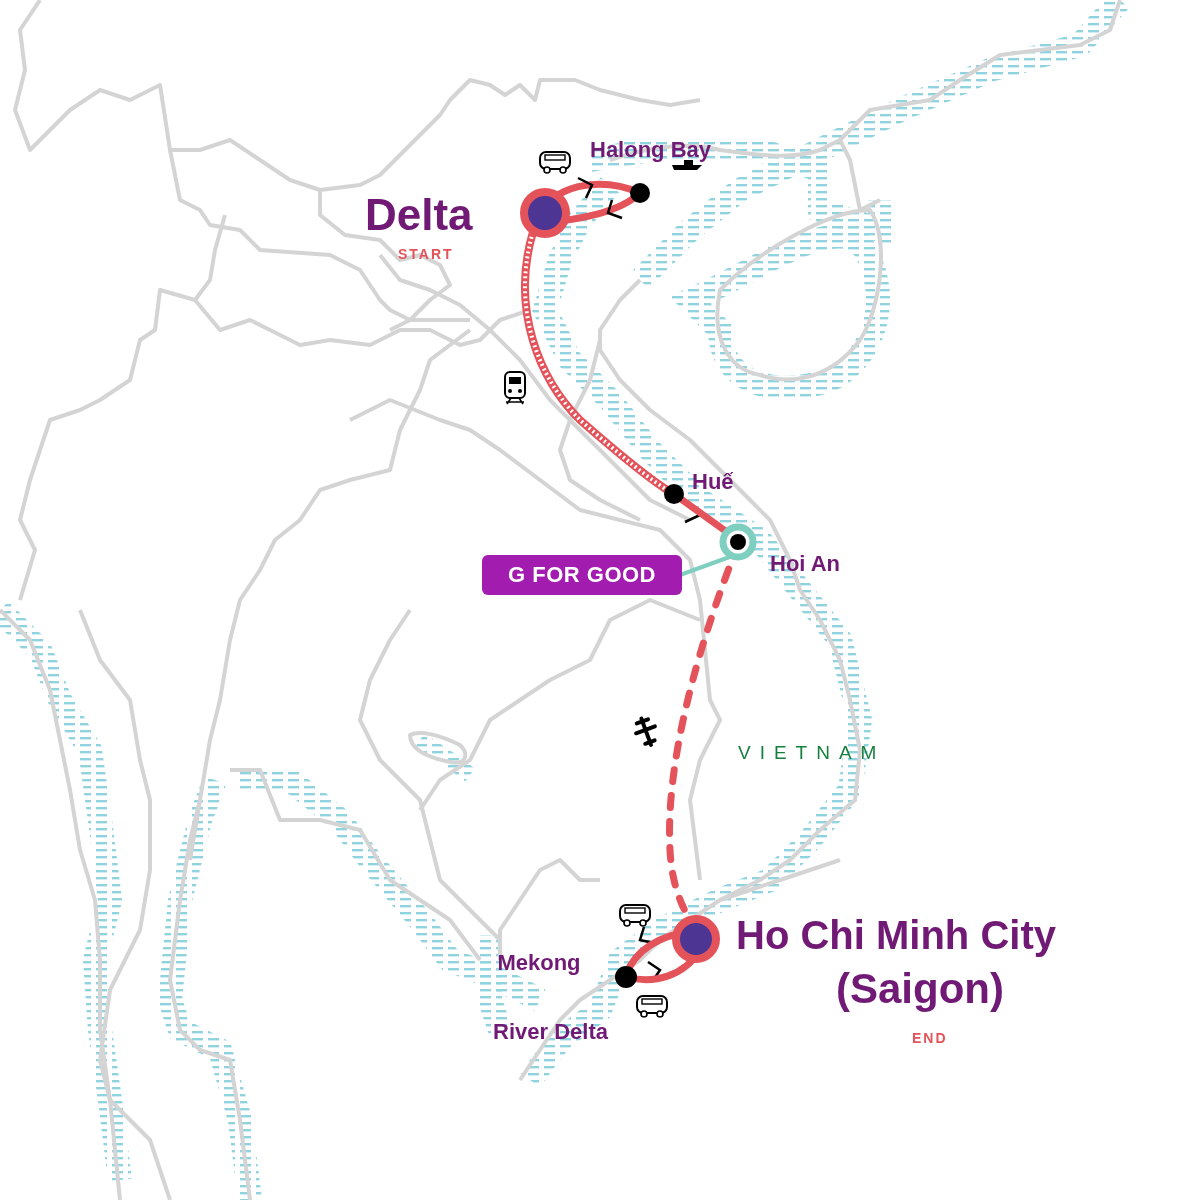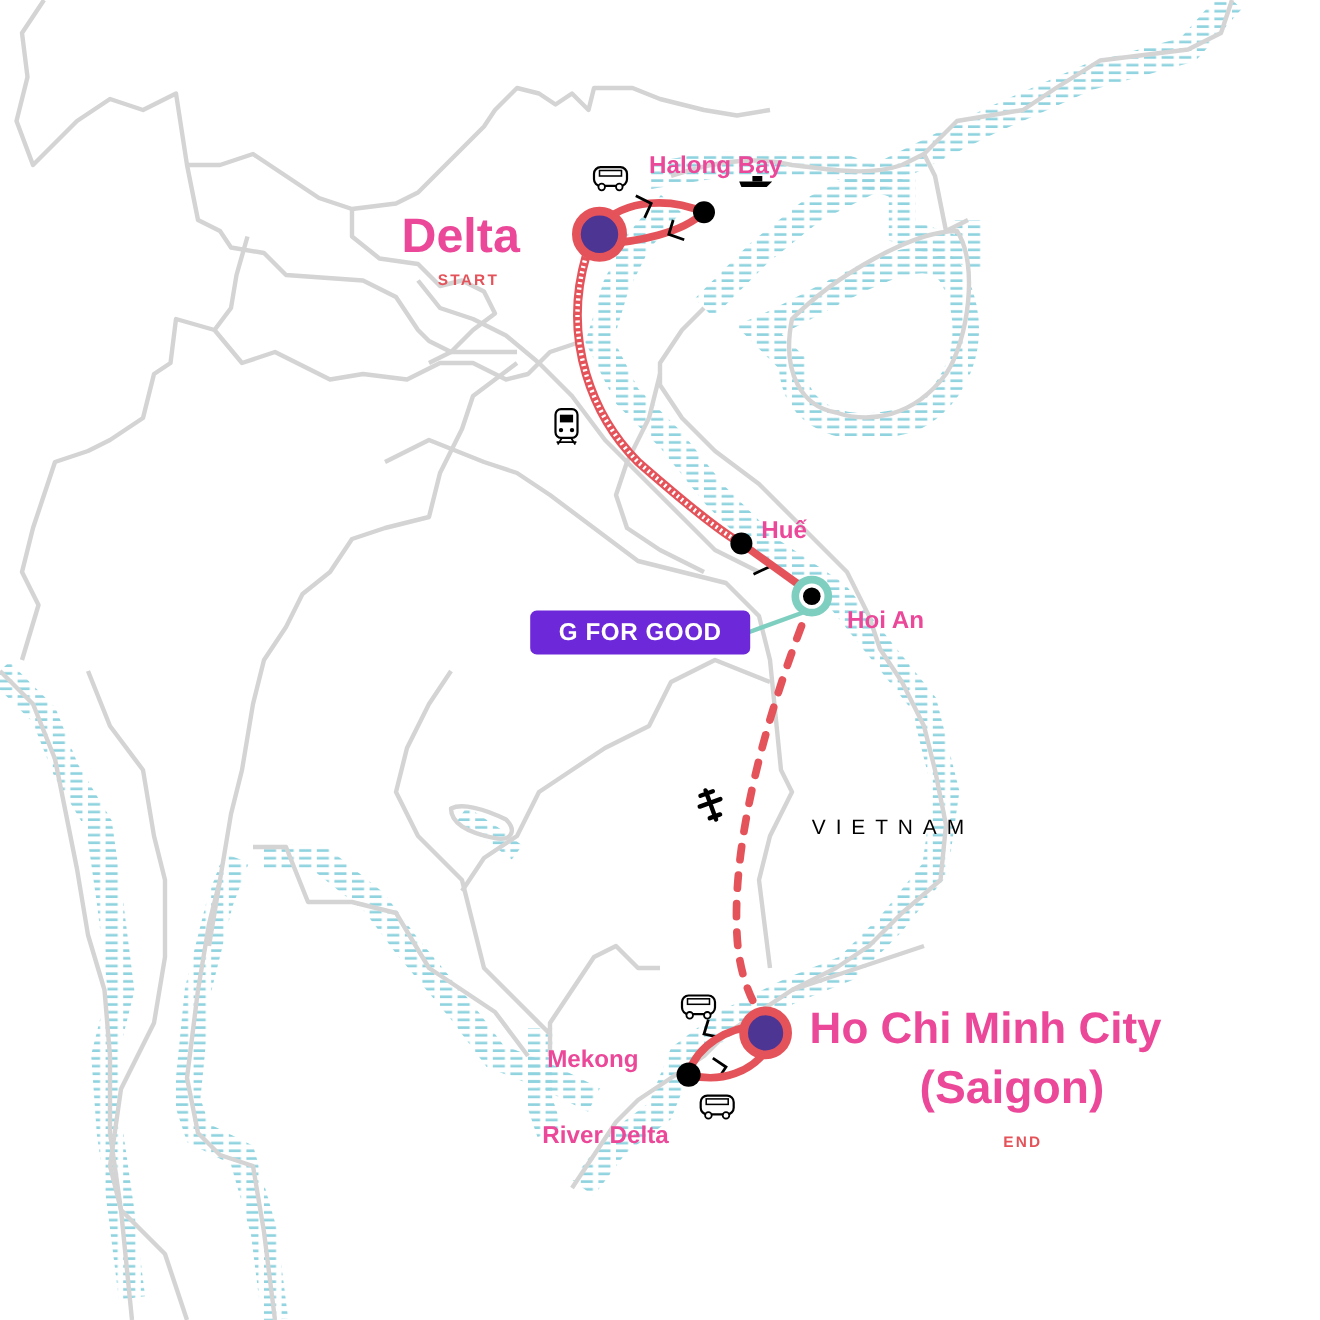--- a/index.html
+++ b/index.html
@@ -1,23 +1,23 @@
 <!DOCTYPE html>
 <html><head>
 <meta charset="utf-8">
 <style>
   html, body { margin:0; padding:0; background:#ffffff; }
   body { width:1200px; height:1200px; position:relative; overflow:hidden; font-family:"Liberation Sans", sans-serif; }
   #map { position:absolute; left:0; top:0; width:1200px; height:1200px; }
-  .lbl { position:absolute; color:#ec4899; font-family:"Liberation Sans", sans-serif; font-weight:bold; white-space:nowrap; }
+  .lbl { position:absolute; color:#701a75; font-family:"Liberation Sans", sans-serif; font-weight:bold; white-space:nowrap; }
   .city-major { font-size:44px; letter-spacing:0px; line-height:1; }
   .city-minor { font-size:22px; font-weight:bold; line-height:1.05; }
   .tag { font-size:14px; letter-spacing:2px; color:#e5535a; font-weight:bold; }
-  .country { position:absolute; font-size:19px; letter-spacing:9px; color:#000000; font-weight:normal; font-family:"Liberation Sans", sans-serif; }
-  .g-badge { position:absolute; left:482px; top:555px; width:200px; height:40px; background:#6d28d9; border-radius:6px; color:#fff; font-size:22px; font-weight:bold; display:flex; align-items:center; justify-content:center; letter-spacing:0.5px; }
+  .country { position:absolute; font-size:19px; letter-spacing:9px; color:#15803d; font-weight:normal; font-family:"Liberation Sans", sans-serif; }
+  .g-badge { position:absolute; left:482px; top:555px; width:200px; height:40px; background:#a21caf; border-radius:6px; color:#fff; font-size:22px; font-weight:bold; display:flex; align-items:center; justify-content:center; letter-spacing:0.5px; }
 </style>
 </head>
 <body>
 
 <svg id="map" viewBox="0 0 1200 1200" xmlns="http://www.w3.org/2000/svg">
   <defs>
     <pattern id="hatch" width="16" height="7" patternUnits="userSpaceOnUse">
       <rect x="0" y="2" width="11" height="2.4" fill="#8fd3df"></rect>
     </pattern>
   </defs>

